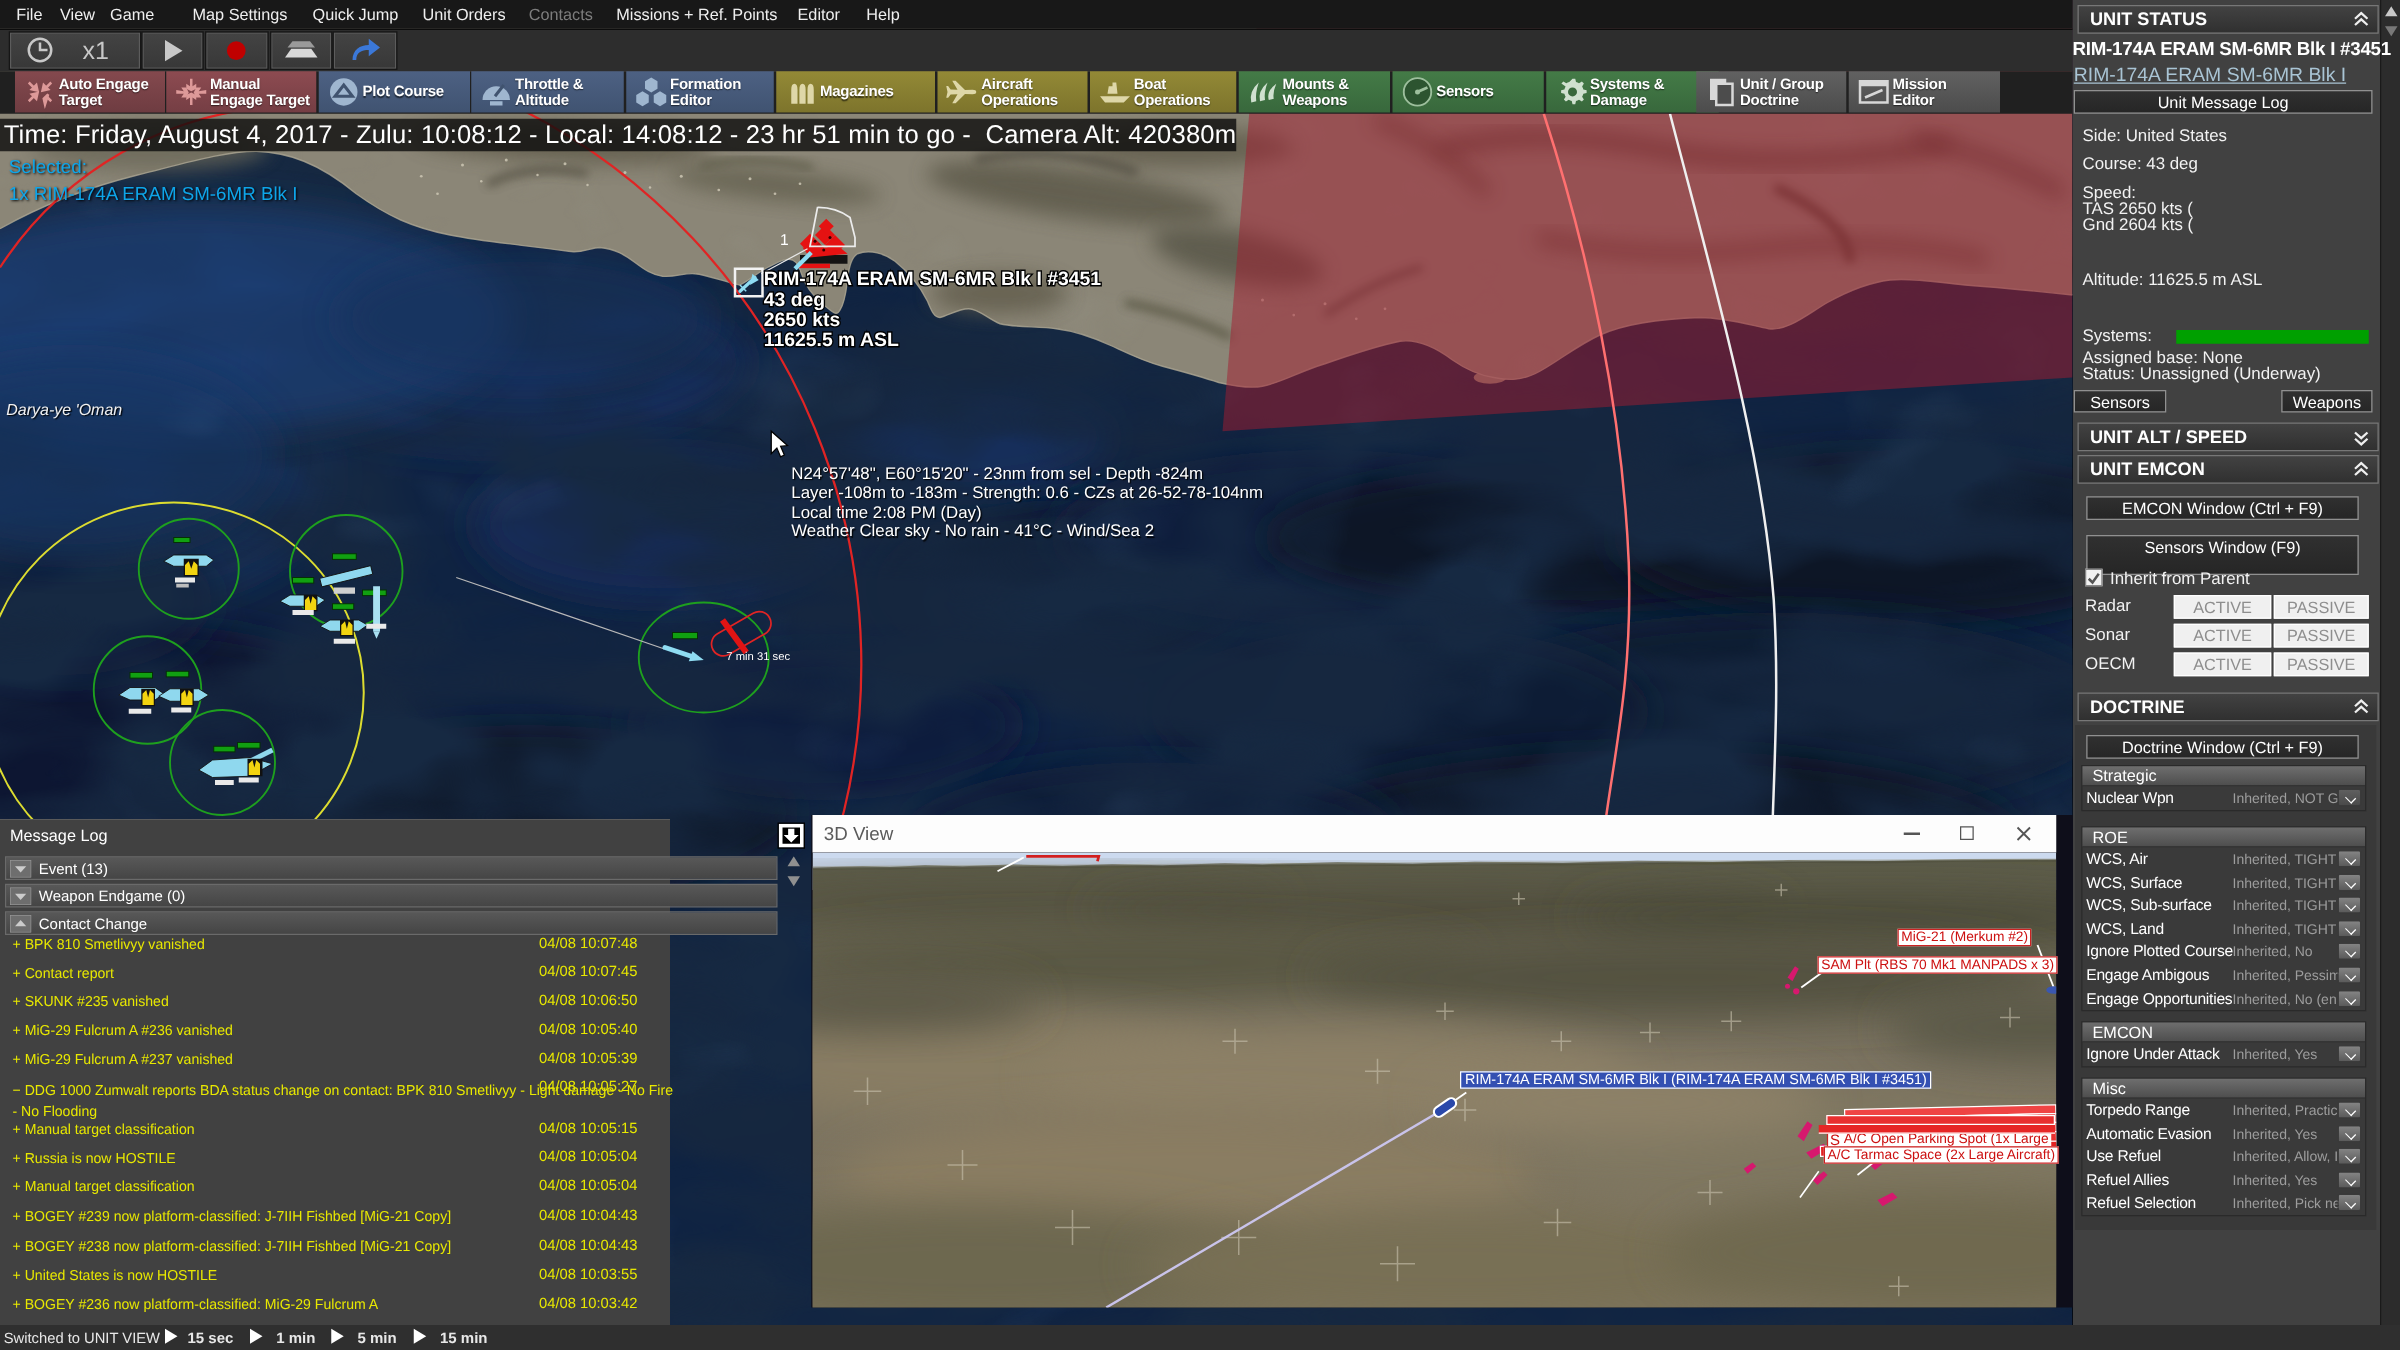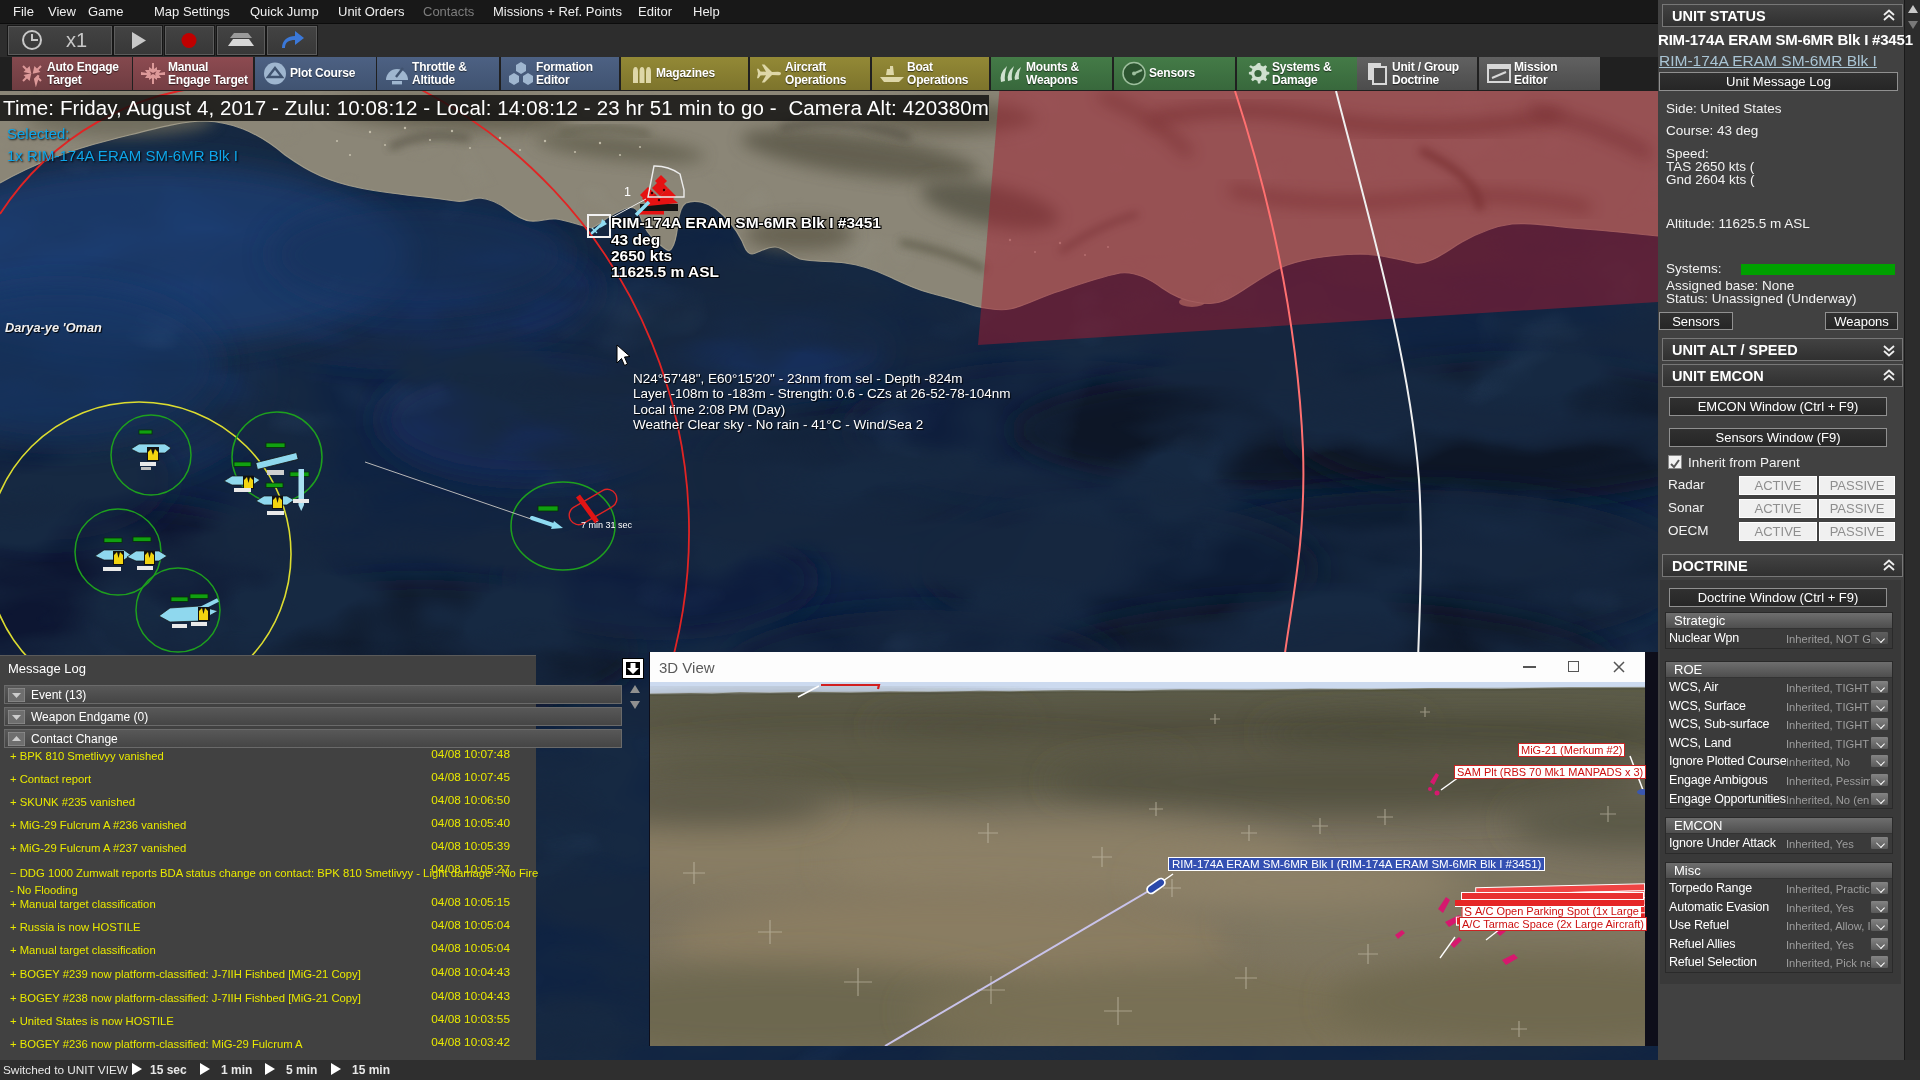--- a/index.html
+++ b/index.html
@@ -15,21 +15,21 @@
 
 #tb3 { position:absolute; top:57px; left:0; width:1658px; height:34px; background:#202020; z-index:30; }
 .tbtn { position:absolute; top:0; height:33px; color:#fff; font-size:12px; letter-spacing:-0.2px; font-weight:bold; text-shadow:0 1px 1px rgba(0,0,0,.6); }
 .tbtn .ic { position:absolute; left:6px; top:3px; }
 .tbtn .tx { position:absolute; left:35px; right:1px; top:0; height:33px; display:flex; align-items:center; line-height:13px; }
 
 #map { position:absolute; top:0; left:0; z-index:1; }
 #timebar { position:absolute; top:95px; left:0; width:989px; height:26px; background:rgba(12,12,12,.80); color:#fff; font-size:20.5px; letter-spacing:0.12px; z-index:5; line-height:26px; white-space:nowrap; }
 #selectedbox { position:absolute; top:123px; left:7px; color:#0ea5e9; font-size:15px; z-index:5; text-shadow:1px 1px 2px #000; line-height:22px;}
 #centerinfo { position:absolute; top:371px; left:633px; color:#fff; font-size:13.5px; z-index:5; text-shadow:1px 1px 1px #000; line-height:15.3px; }
-#oman { position:absolute; top:320px; left:5px; color:#f0f0f0; font-size:12.8px; font-weight:bold; font-style:italic; z-index:5; text-shadow:1px 1px 1px #000; }
+#oman { position:absolute; top:320px; left:5px; color:#f0f0f0; font-size:12.8px; font-weight:normal; font-style:italic; z-index:5; text-shadow:1px 1px 1px #000; }
 
 #msglog { position:absolute; top:655px; left:0; width:536px; height:405px; background:#414141; z-index:20; border-top:1px solid #5a5a5a; color:#fff; }
 .mlhead { position:absolute; left:4px; width:618px; height:19px; background:linear-gradient(#585858,#454545); border:1px solid #6a6a6a; font-size:12px; color:#fff; }
 .mlrow { position:absolute; left:10px; width:700px; color:#e8e800; font-size:11.5px; transform:scaleX(0.98); transform-origin:0 50%; white-space:nowrap; }
 .mlts { position:absolute; color:#e8e800; font-size:11.8px; right:26px; }
 
 #v3d { position:absolute; top:652px; left:649px; width:1082px; height:394px; z-index:21; background:#0e0e1a; }
 #v3dtitle { position:absolute; top:0; left:1px; width:995px; height:30px; background:#fdfdfd; color:#5a5a5a; font-size:15px; }
 .lbl { position:absolute; font-size:11px; white-space:nowrap; z-index:6; }
 
@@ -641,21 +641,21 @@
       <svg width="14" height="14" style="position:absolute;right:6px;top:4px;">
           <path d="M2 3 L7 7.5 L12 3 M2 8 L7 12.5 L12 8" stroke="#eee" stroke-width="1.8" fill="none"></path>
         </svg>
     </div>
     <div class="shead" style="top:364px;"><span style="margin-left:9px;">UNIT EMCON</span>
       <svg width="14" height="14" style="position:absolute;right:6px;top:4px;">
           <path d="M2 6 L7 1.5 L12 6 M2 11 L7 6.5 L12 11" stroke="#eee" stroke-width="1.8" fill="none"></path>
         </svg>
     </div>
     <div class="sbtn" style="left:11px;top:397px;width:218px;height:19px;line-height:18px;">EMCON Window (Ctrl + F9)</div>
-    <div class="sbtn" style="left:11px;top:428px;width:218px;height:19px;line-height:18px;">Sensors Window (F9)</div>
+    <div class="sbtn" style="left:11px;top:428px;width:218px;height:32px;line-height:18px;">Sensors Window (F9)</div>
     <div style="position:absolute;left:10px;top:455px;width:14px;height:14px;background:#f2f2f2;border:1px solid #888;">
       <svg width="12" height="12">
           <path d="M2 6 L5 9 L10 2" stroke="#555" stroke-width="2" fill="none"></path>
         </svg>
     </div>
     <div class="stext" style="left:30px;top:455px;">Inherit from Parent</div>
     <div class="stext" style="left:10px;top:477px;">Radar</div>
     <div class="stext" style="left:10px;top:500px;">Sonar</div>
     <div class="stext" style="left:10px;top:523px;">OECM</div>
     <div class="sbtn" style="left:81px;top:476px;width:78px;height:19px;line-height:18px;background:#f0f0f0;color:#8e8e8e;border:1px solid #fff;">ACTIVE</div>

